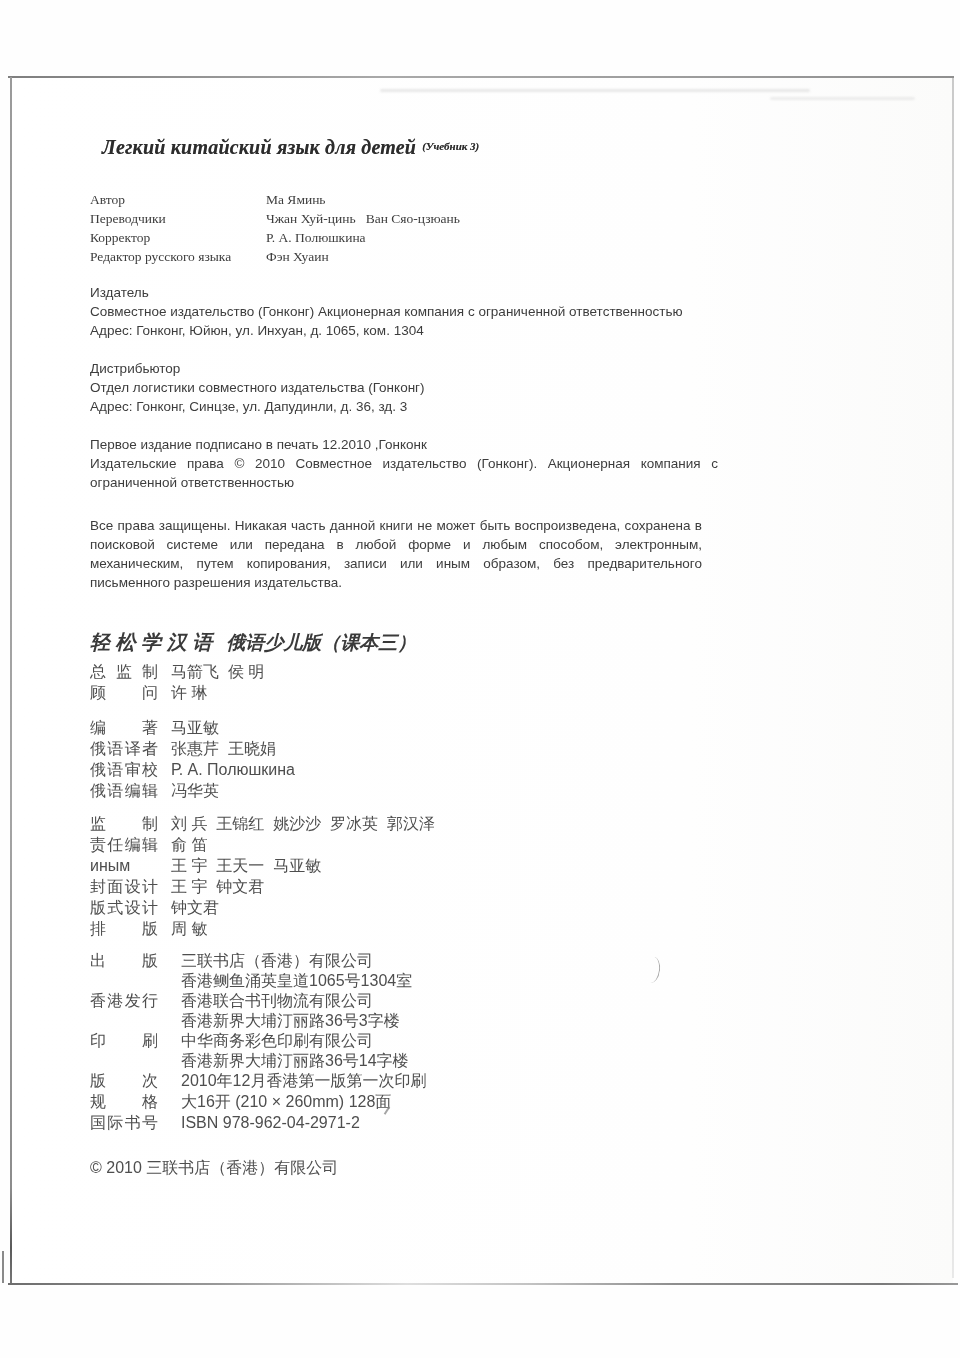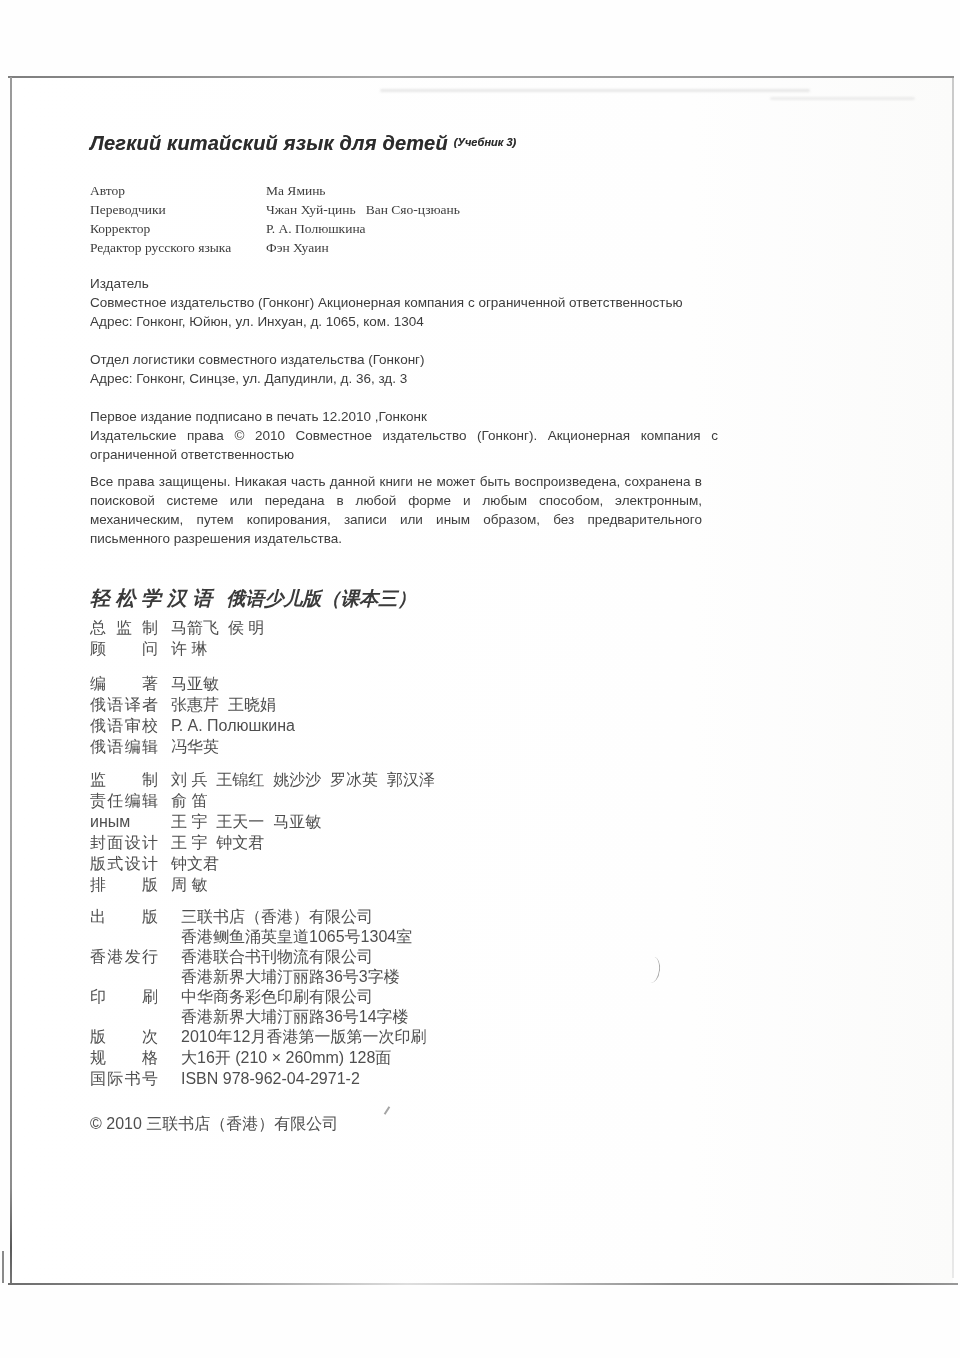--- a/index.html
+++ b/index.html
@@ -9,35 +9,36 @@
     font-family:"Liberation Sans",sans-serif;
   }
   .page{
     position:absolute;left:11px;top:78px;width:942px;height:1205px;
     background:linear-gradient(90deg,#ffffff 0%,#fefefe 72%,#fbfbfa 100%);
   }
   .content{position:absolute;left:79px;top:0;width:628px;color:#3d3d3d;}
 
   
   .ru-title{
-    margin:51px 0 0;font-style:italic;font-weight:bold;
-    font-size:20px;line-height:28px;letter-spacing:.2px;color:#2c2c2c;
+    margin:51px 12px 0;font-style:italic;font-weight:bold;
+    font-size:20px;line-height:37px;letter-spacing:.2px;color:#2c2c2c;
     text-shadow:0 0 .5px rgba(45,45,45,.55);
+    font-family:Liberation Serif, serif;
   }
   .ru-title-suffix{font-size:11px;font-weight:bold;letter-spacing:0;position:relative;top:-4px;margin-left:6px;}
   .ru-credits{margin-top:21px;font-family:Liberation Serif, serif;}
   .ru-row{display:flex;line-height:19px;font-size:13.5px;}
   .ru-label{width:176px;flex:none;}
   .ru-val{white-space:pre-wrap;}
   .ru-block{margin-top:17px;font-size:13.5px;line-height:19px;}
   .ru-block.dist{margin-top:19px;}
   .ru-block div{white-space:pre-wrap;}
   .ru-edition{margin-top:19px;font-size:13.5px;line-height:19px;}
   .ru-edition .just{text-align:justify;}
-  .ru-rights{margin-top:8px;font-size:13.5px;line-height:19px;text-align:justify;width:612px;}
+  .ru-rights{margin-top:24px;font-size:13.5px;line-height:19px;text-align:justify;width:612px;}
   .ru-contact{margin-top:18px;font-size:13.5px;line-height:19px;}
 
   
   .zh{color:#4e4e4e;}
   .zh-title{
     margin-top:37px;font-family:Liberation Sans, sans-serif;font-style:italic;
     font-weight:600;font-size:20px;line-height:26px;color:#3a3a3a;
   }
   .zh-title-sub{margin-left:14px;font-size:19px;}
   .zh-rows{margin-top:5px;}
@@ -102,20 +103,21 @@
         </div>
       </div>
 
       <div class="ru-block">
         <div>Издатель</div>
         <div>Совместное издательство (Гонконг) Акционерная компания с ограниченной ответственностью</div>
         <div>Адрес: Гонконг, Юйюн, ул. Инхуан, д. 1065, ком. 1304</div>
       </div>
 
       <div class="ru-block dist">
+        <div>Дистрибьютор</div>
         <div>Отдел логистики совместного издательства (Гонконг)</div>
         <div>Адрес: Гонконг, Синцзе, ул. Дапудинли, д. 36, зд. 3</div>
       </div>
 
       <div class="ru-edition">
         <div>Первое издание подписано в печать 12.2010 ,Гонконк</div>
         <div class="just">Издательские права © 2010 Совместное издательство (Гонконг). Акционерная компания с ограниченной ответственностью</div>
       </div>
 
       <p class="ru-rights">Все права защищены. Никакая часть данной книги не может быть воспроизведена, сохранена в поисковой системе или передана в любой форме и любым способом, электронным, механическим, путем копирования, записи или иным образом, без предварительного письменного разрешения издательства.</p>

